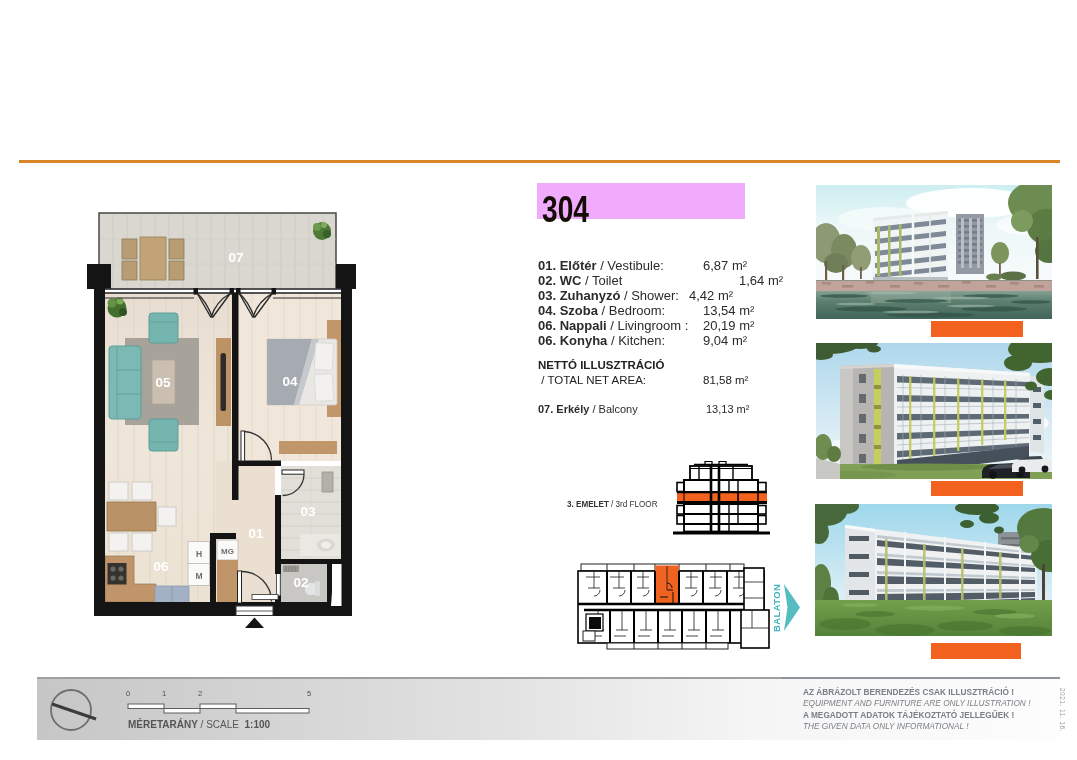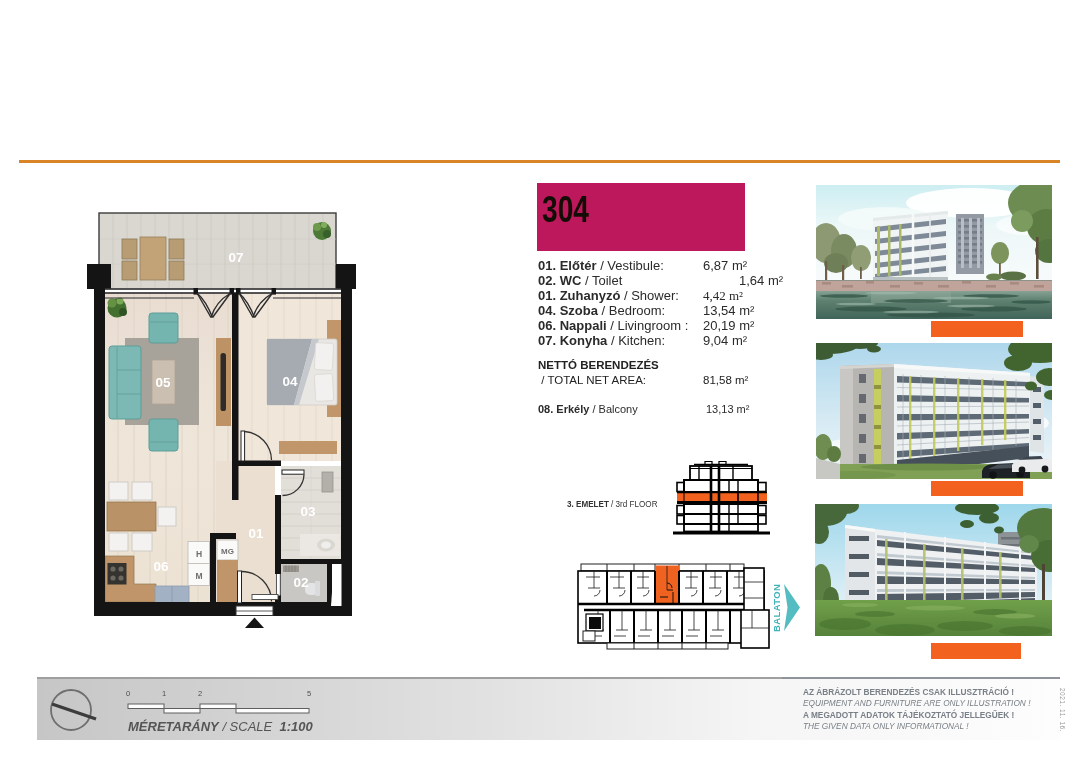--- a/index.html
+++ b/index.html
@@ -299,40 +299,40 @@
       </g>
 
 <g>
         <rect x="236" y="606" width="37" height="9.5" fill="#fff" stroke="#333" stroke-width="1"></rect>
 <line x1="236" y1="611" x2="273" y2="611" stroke="#333" stroke-width="0.8"></line>
       </g>
 
 <polygon points="254.5,617.5 245,628 264,628" fill="#141414"></polygon>
 </svg>
 
-<div class="abs" style="left:537px;top:183px;width:208px;height:68px;background:#be185d;">
+<div class="abs" style="left:537px;top:183px;width:208px;height:36px;background:#f0abfc;">
 <div style="position:absolute;left:5px;top:6px;font-size:37px;font-weight:bold;color:#140d05;transform:scaleX(0.76);transform-origin:0 0;letter-spacing:0px;">304</div>
 </div>
 
 <div class="abs" style="left:538px;top:258px;width:215px;font-size:13px;line-height:15.1px;color:#2b2b2b;white-space:nowrap;">
 <div><b>01. Előtér</b> / Vestibule:<span class="abs" style="left:165px;">6,87 m²</span></div>
 <div><b>02. WC</b> / Toilet<span class="abs" style="left:165px;margin-left:36px;">1,64 m²</span></div>
-<div><b>01. Zuhanyzó</b> / Shower:<span class="abs" style="left:165px;font-family:Liberation Serif, serif;">4,42 m²</span></div>
+<div><b>03. Zuhanyzó</b> / Shower:<span class="abs" style="left:151px;">4,42 m²</span></div>
 <div><b>04. Szoba</b> / Bedroom:<span class="abs" style="left:165px;">13,54 m²</span></div>
 <div><b>06. Nappali</b> / Livingroom :<span class="abs" style="left:165px;">20,19 m²</span></div>
-<div><b>07. Konyha</b> / Kitchen:<span class="abs" style="left:165px;">9,04 m²</span></div>
+<div><b>06. Konyha</b> / Kitchen:<span class="abs" style="left:165px;">9,04 m²</span></div>
 </div>
 
 <div class="abs" style="left:538px;top:358px;width:215px;font-size:11.5px;line-height:14.8px;color:#222;white-space:nowrap;">
-<div style="font-weight:bold;">NETTÓ BERENDEZÉS</div>
+<div style="font-weight:bold;">NETTÓ ILLUSZTRÁCIÓ</div>
 <div style="font-weight:normal;">&nbsp;/ TOTAL NET AREA:<span class="abs" style="left:165px;">81,58 m²</span></div>
 </div>
 
 <div class="abs" style="left:538px;top:403px;width:215px;font-size:11px;color:#2b2b2b;white-space:nowrap;">
-<b>08. Erkély</b> / Balcony<span class="abs" style="left:168px;">13,13 m²</span>
+<b>07. Erkély</b> / Balcony<span class="abs" style="left:168px;">13,13 m²</span>
 </div>
 
 <div class="abs" style="left:567px;top:499px;font-size:9px;color:#333;white-space:nowrap;transform:scaleX(0.9);transform-origin:0 0;"><b>3. EMELET</b> / 3rd FLOOR</div>
 
 <svg class="abs" style="left:670px;top:458px" width="104" height="80" viewBox="670 458 104 80" xmlns="http://www.w3.org/2000/svg">
 <g stroke="#000" fill="none">
 
 <path d="M705,464 v-2.5 h7 v2.5 M719,464 v-2.5 h7 v2.5" stroke-width="1.2"></path>
 <line x1="694" y1="464.5" x2="748" y2="464.5" stroke-width="1.6"></line>
 
@@ -862,21 +862,21 @@
         <text x="187" y="8">5</text>
 </g>
 <g fill="#fdfdfd" stroke="#5e5e5e" stroke-width="1">
 <rect x="8" y="16" width="36" height="4.5"></rect>
 <rect x="44" y="20.5" width="36" height="4.5"></rect>
 <rect x="80" y="16" width="36" height="4.5"></rect>
 <rect x="116" y="20.5" width="73" height="4.5"></rect>
 </g>
 </svg>
 
-<div class="abs" style="left:128px;top:719px;font-size:13px;color:#555;white-space:nowrap;font-style:italic;"><b>MÉRETARÁNY</b> / SCALE&nbsp; <b>1:100</b></div>
+<div class="abs" style="left:128px;top:719px;font-size:10px;color:#555;white-space:nowrap;"><b>MÉRETARÁNY</b> / SCALE&nbsp; <b>1:100</b></div>
 
 <div class="abs" style="left:782px;top:677px;width:278px;border-top:2.5px solid #8e9499;"></div>
 <div class="abs" style="left:803px;top:687px;font-size:9px;line-height:11.4px;color:#787f86;white-space:nowrap;transform:scaleX(0.92);transform-origin:0 0;">
 <div style="font-weight:bold;">AZ ÁBRÁZOLT BERENDEZÉS CSAK ILLUSZTRÁCIÓ !</div>
 <div style="font-style:italic;">EQUIPMENT AND FURNITURE ARE ONLY ILLUSTRATION !</div>
 <div style="font-weight:bold;">A MEGADOTT ADATOK TÁJÉKOZTATÓ JELLEGŰEK !</div>
 <div style="font-style:italic;">THE GIVEN DATA ONLY INFORMATIONAL !</div>
 </div>
 
 <div class="abs" style="left:1066px;top:688px;font-size:6.5px;color:#9a9a9a;transform:rotate(90deg);transform-origin:0 0;white-space:nowrap;letter-spacing:0.5px;">2021. 11. 16.</div>

